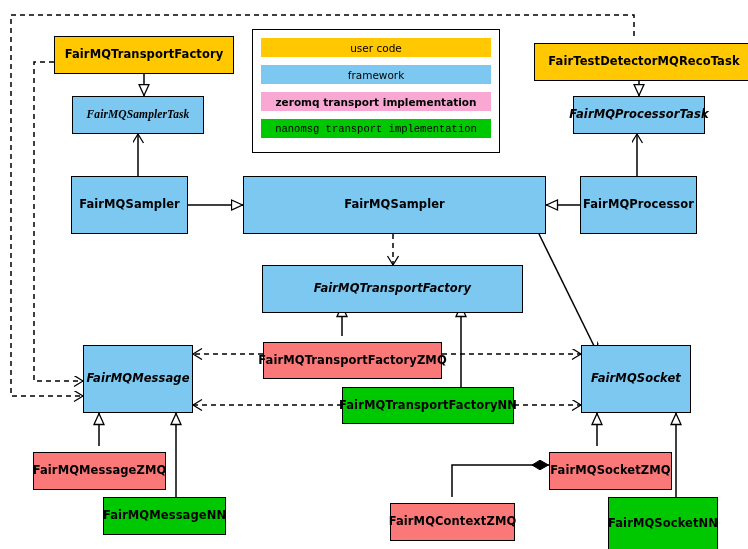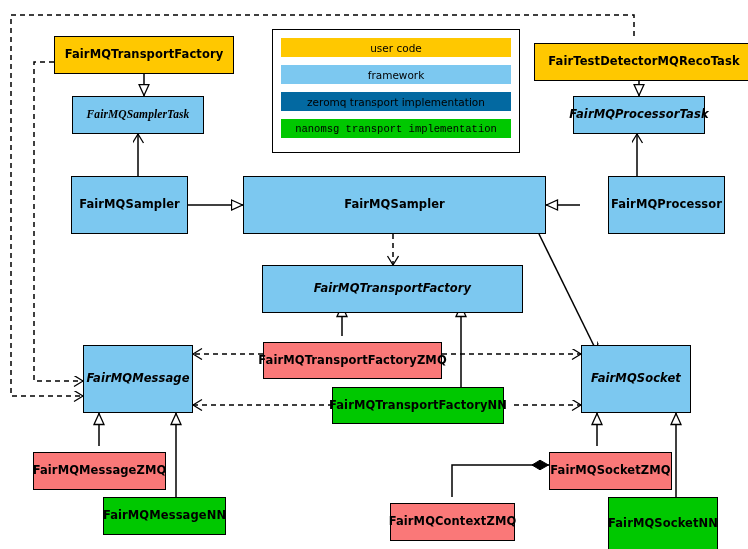--- a/index.html
+++ b/index.html
@@ -43,21 +43,21 @@
     font-style: italic;
   }
   .c-user   { background: #FFC800; }
   .c-frame  { background: #7CC8F0; }
   .c-zmq    { background: #FA7878; margin-top: 6px; }
   .c-nn     { background: #00C800; }
 
   
   #legend {
     position: absolute;
-    left: 272px;
+    left: 252px;
     top: 29px;
     width: 248px;
     height: 124px;
     border: 1.6px solid #000000;
     background: #ffffff;
     box-sizing: border-box;
     z-index: 6;
     padding: 8px 8px;
     text-align: center;
   }
@@ -163,21 +163,21 @@
     </g>
   </svg>
 
   <div id="legend">
     <div class="legend-row" style="background:#FFC800;">
       <span>user code</span>
     </div>
     <div class="legend-row" style="background:#7CC8F0;">
       <span>framework</span>
     </div>
-    <div class="legend-row" style="background:#0369a1;">
+    <div class="legend-row" style="background:#f9a8d4;font-weight:bold;">
       <span>zeromq transport implementation</span>
     </div>
     <div class="legend-row" style="background:#00C800;font-family:Liberation Mono, monospace;">
       <span>nanomsg transport implementation</span>
     </div>
   </div>
 
   <div class="node c-user" style="left:54px;top:36px;width:180px;height:38px;">
     <span>FairMQTransportFactory</span>
   </div>
@@ -187,41 +187,41 @@
   </div>
 
   <div class="node c-frame" style="left:71px;top:176px;width:117px;height:58px;">
     <span>FairMQSampler</span>
   </div>
 
   <div class="node c-frame" style="left:243px;top:176px;width:303px;height:58px;">
     <span>FairMQSampler</span>
   </div>
 
-  <div class="node c-frame" style="left:580px;top:176px;width:117px;height:58px;margin-left:28px;">
+  <div class="node c-frame" style="left:580px;top:176px;width:117px;height:58px;">
     <span>FairMQProcessor</span>
   </div>
 
   <div class="node c-user" style="left:534px;top:43px;width:220px;height:38px;">
     <span>FairTestDetectorMQRecoTask</span>
   </div>
 
   <div class="node c-frame abstract" style="left:573px;top:96px;width:132px;height:38px;">
     <span>FairMQProcessorTask</span>
   </div>
 
   <div class="node c-frame abstract" style="left:262px;top:265px;width:261px;height:48px;">
     <span>FairMQTransportFactory</span>
   </div>
 
   <div class="node c-zmq" style="left:263px;top:336px;width:179px;height:37px;">
     <span>FairMQTransportFactoryZMQ</span>
   </div>
 
-  <div class="node c-nn" style="left:332px;top:387px;width:172px;height:37px;">
+  <div class="node c-nn" style="left:342px;top:387px;width:172px;height:37px;">
     <span>FairMQTransportFactoryNN</span>
   </div>
 
   <div class="node c-frame abstract" style="left:83px;top:345px;width:110px;height:68px;">
     <span>FairMQMessage</span>
   </div>
 
   <div class="node c-frame abstract" style="left:581px;top:345px;width:110px;height:68px;align-items:center;">
     <span>FairMQSocket</span>
   </div>

